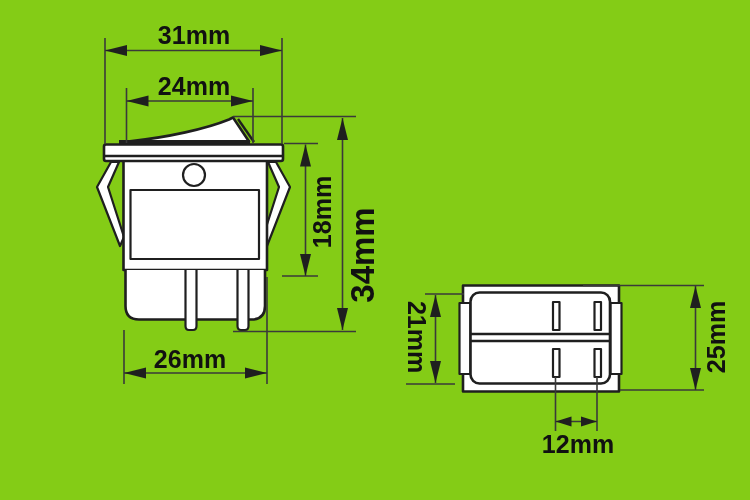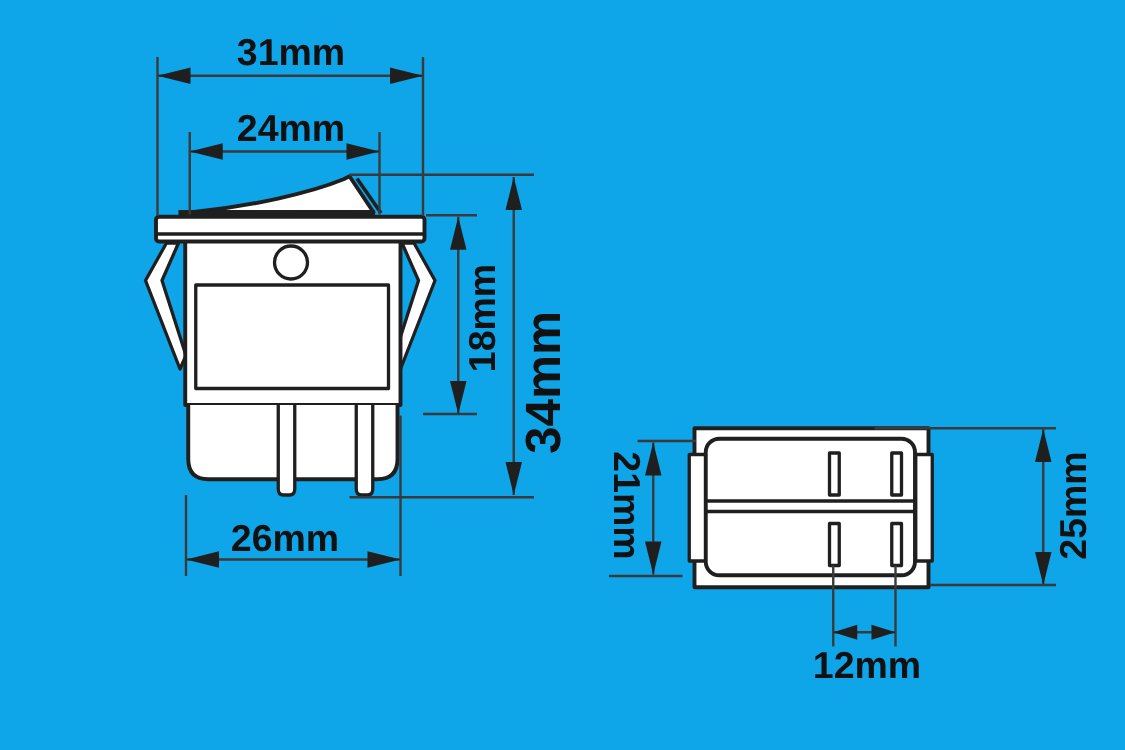--- a/index.html
+++ b/index.html
@@ -1,16 +1,16 @@
 <!DOCTYPE html>
 <html><head>
 <meta charset="utf-8">
 <style>
   html,body{margin:0;padding:0;background:#fff;}
-  .canvas{position:relative;width:750px;height:500px;background:#0ea5e9;overflow:hidden;
+  .canvas{position:relative;width:750px;height:500px;background:#84cc16;overflow:hidden;
           font-family:"Liberation Sans",sans-serif;text-align:center;}
   svg{display:block;}
   .part{fill:#fff;stroke:#1f1f1f;stroke-width:2.6;stroke-linejoin:round;}
   .part-thin{fill:#fff;stroke:#1f1f1f;stroke-width:2.2;stroke-linejoin:round;}
   .edge{fill:none;stroke:#1f1f1f;stroke-width:2.4;}
   .dim{stroke:#3a3a3a;stroke-width:1.6;fill:none;}
   .arrow{fill:#1f1f1f;stroke:none;}
   .dim-text{fill:#111;font-weight:bold;font-size:25px;text-anchor:middle;}
   .dim-text-big{fill:#111;font-weight:bold;font-size:33px;text-anchor:middle;}
 </style>

